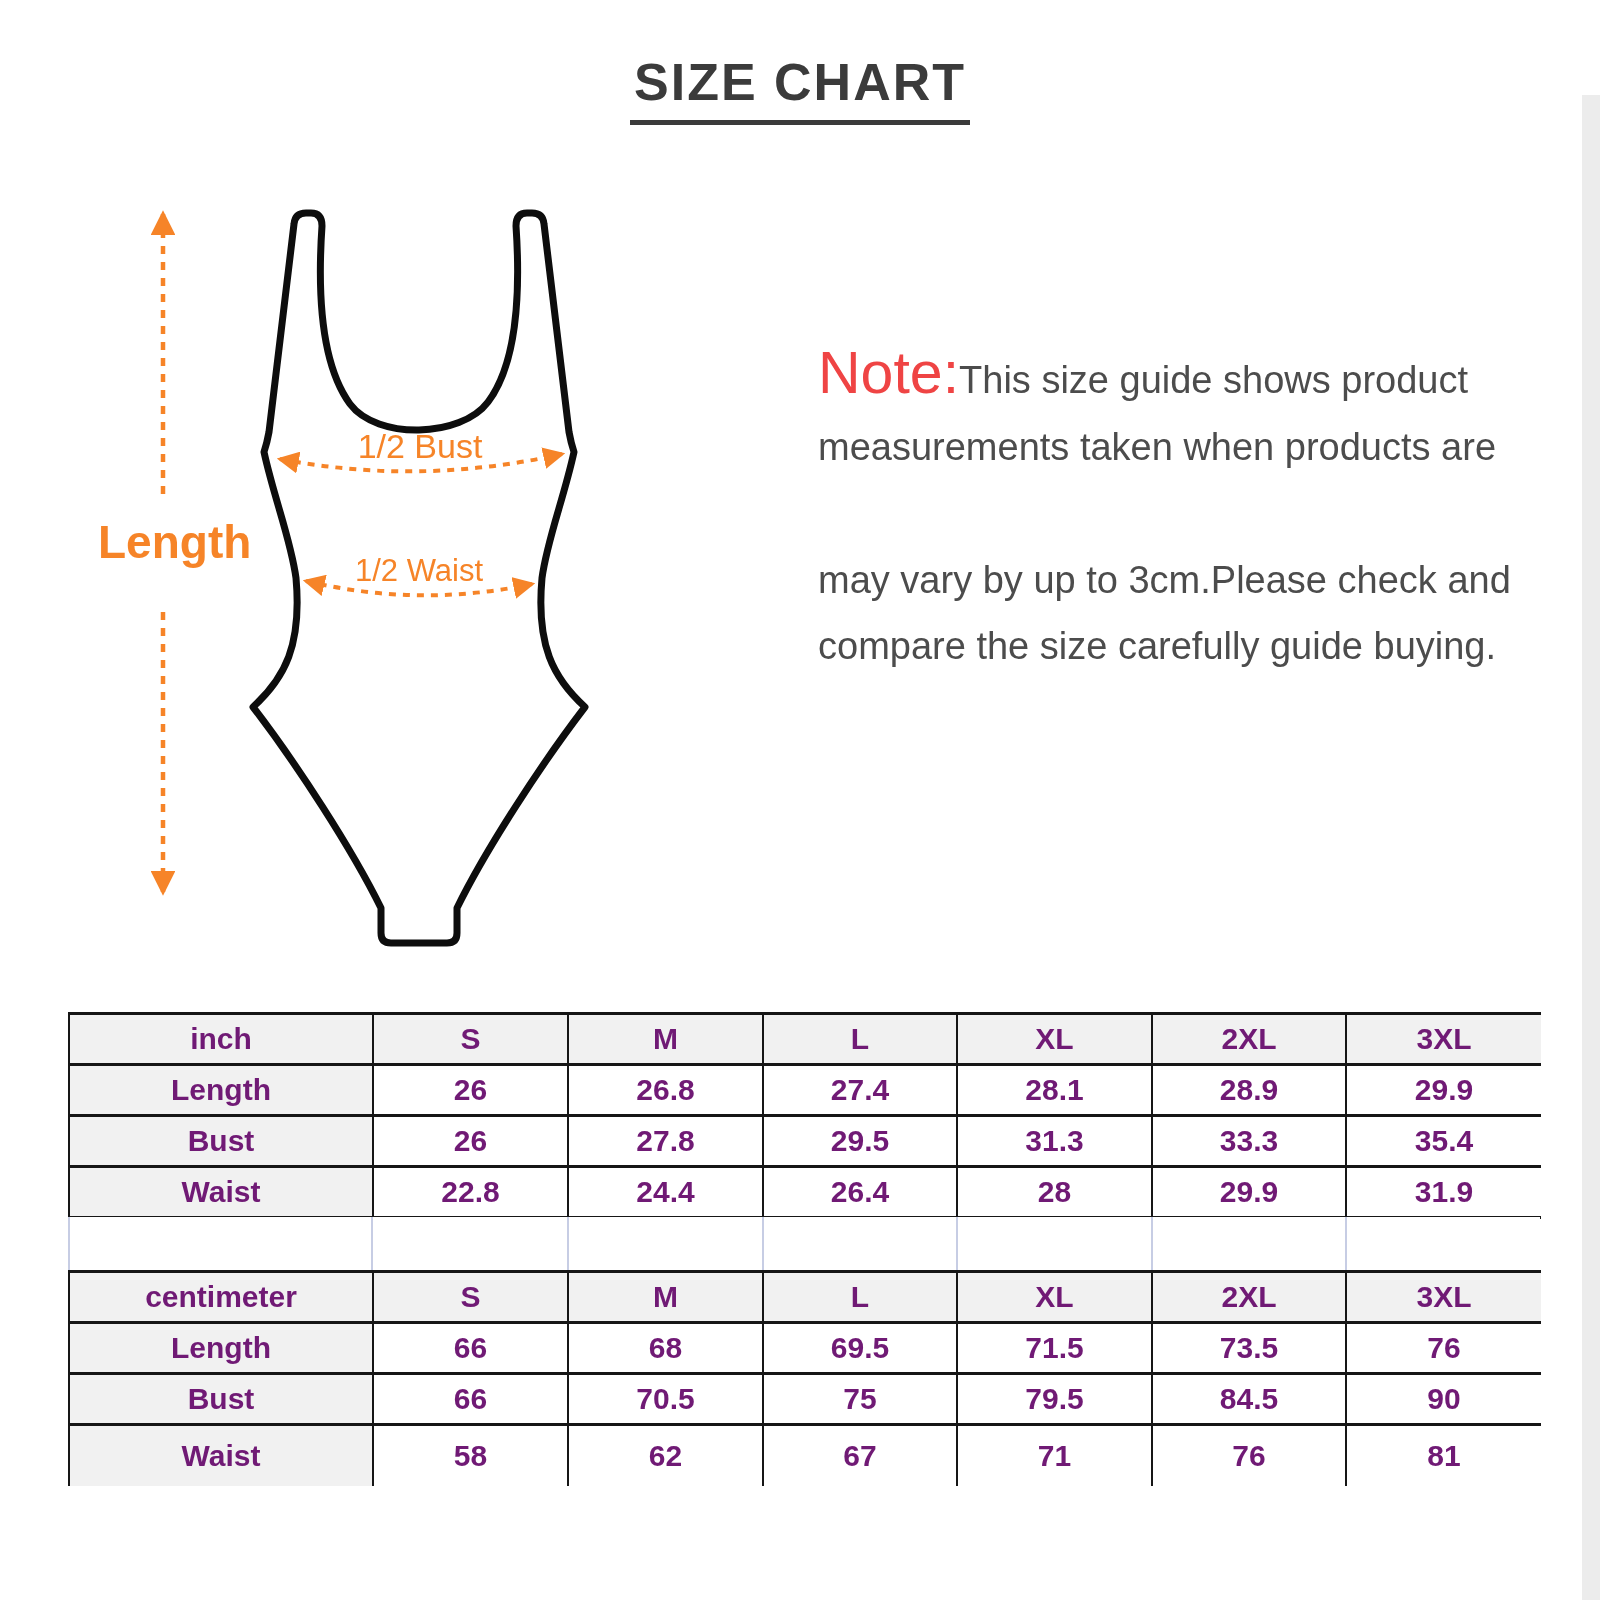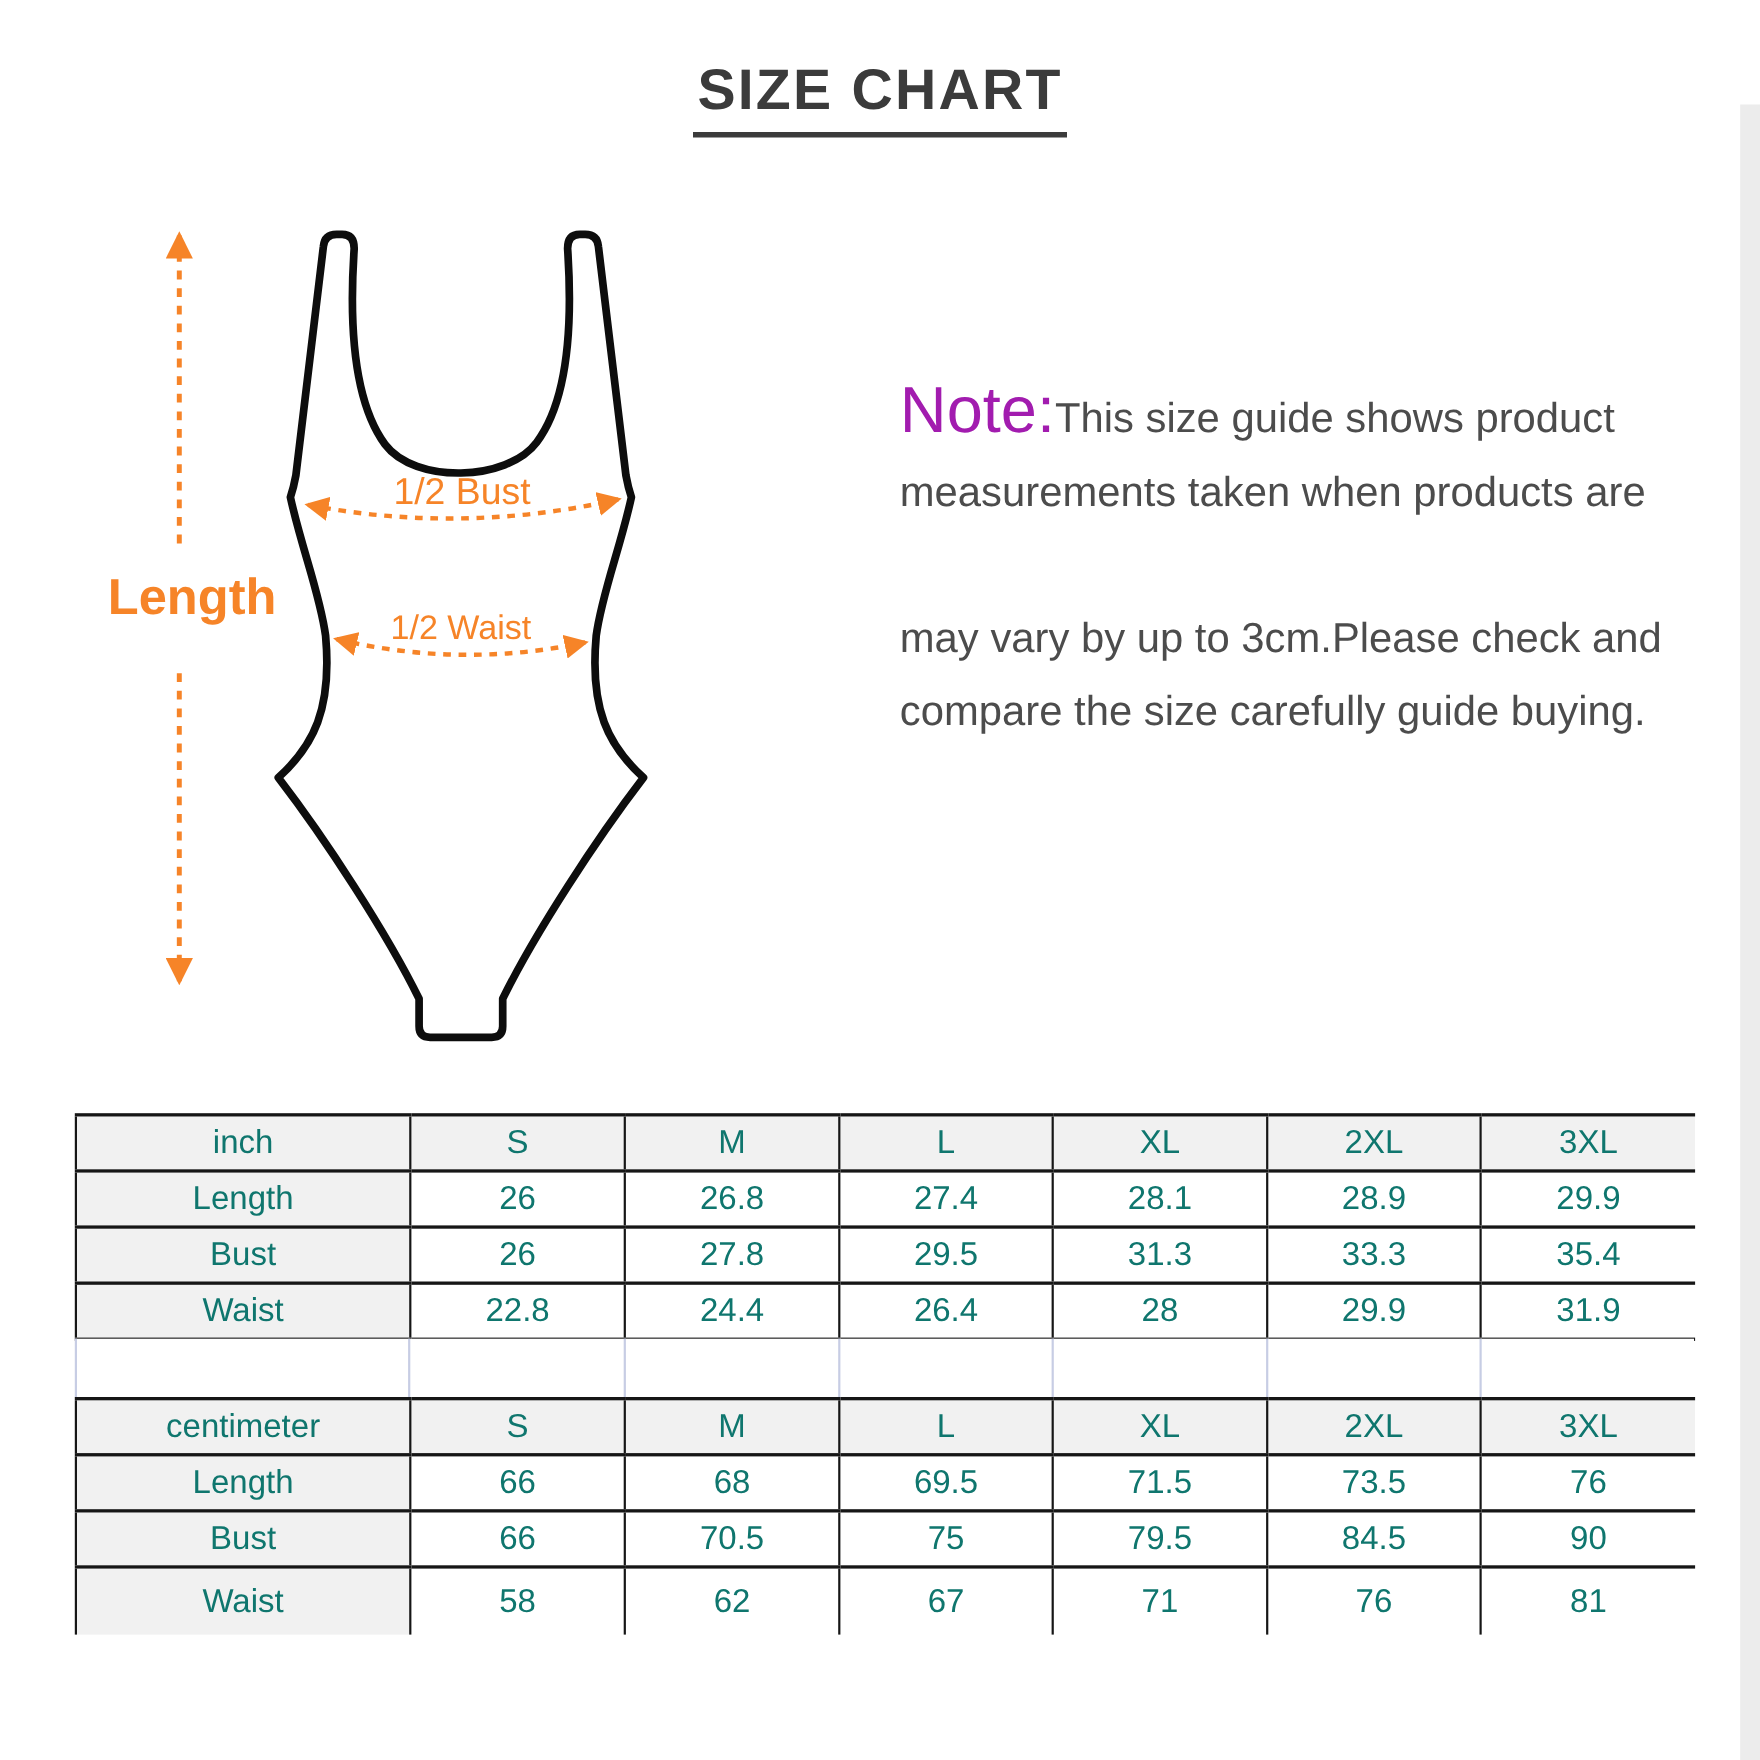--- a/index.html
+++ b/index.html
@@ -16,28 +16,28 @@
   }
 
   
   #diagram { position:absolute; left:0; top:0; width:1600px; height:1600px; }
 
   
   #note {
     position:absolute; left:818px; top:340px; width:700px;
     font-size:38px; line-height:66.5px; color:#4c4c4c; margin:0;
   }
-  #note .note-heading { font-size:59px; color:#a21caf; }
+  #note .note-heading { font-size:59px; color:#ef4444; }
 
   
   .sizetable {
     position:absolute; left:68px; width:1472px;
     border-collapse:collapse; table-layout:fixed;
     font-family:"Liberation Sans", sans-serif;
-    font-size:30px; font-weight:400; color:#0f766e;
+    font-size:30px; font-weight:700; color:#701a75;
   }
   .sizetable td {
     border:2px solid #161616; border-top-width:3px; border-bottom-width:3px;
     text-align:center; vertical-align:middle; height:48px; padding:0;
     overflow:hidden; white-space:nowrap;
   }
   .sizetable td.hd  { background:#f1f1f1; }
   .sizetable td.val { background:#ffffff;margin-top:36px; }
   .sizetable td:last-child { border-right:none; }
   #table-inch { top:1012px; }

